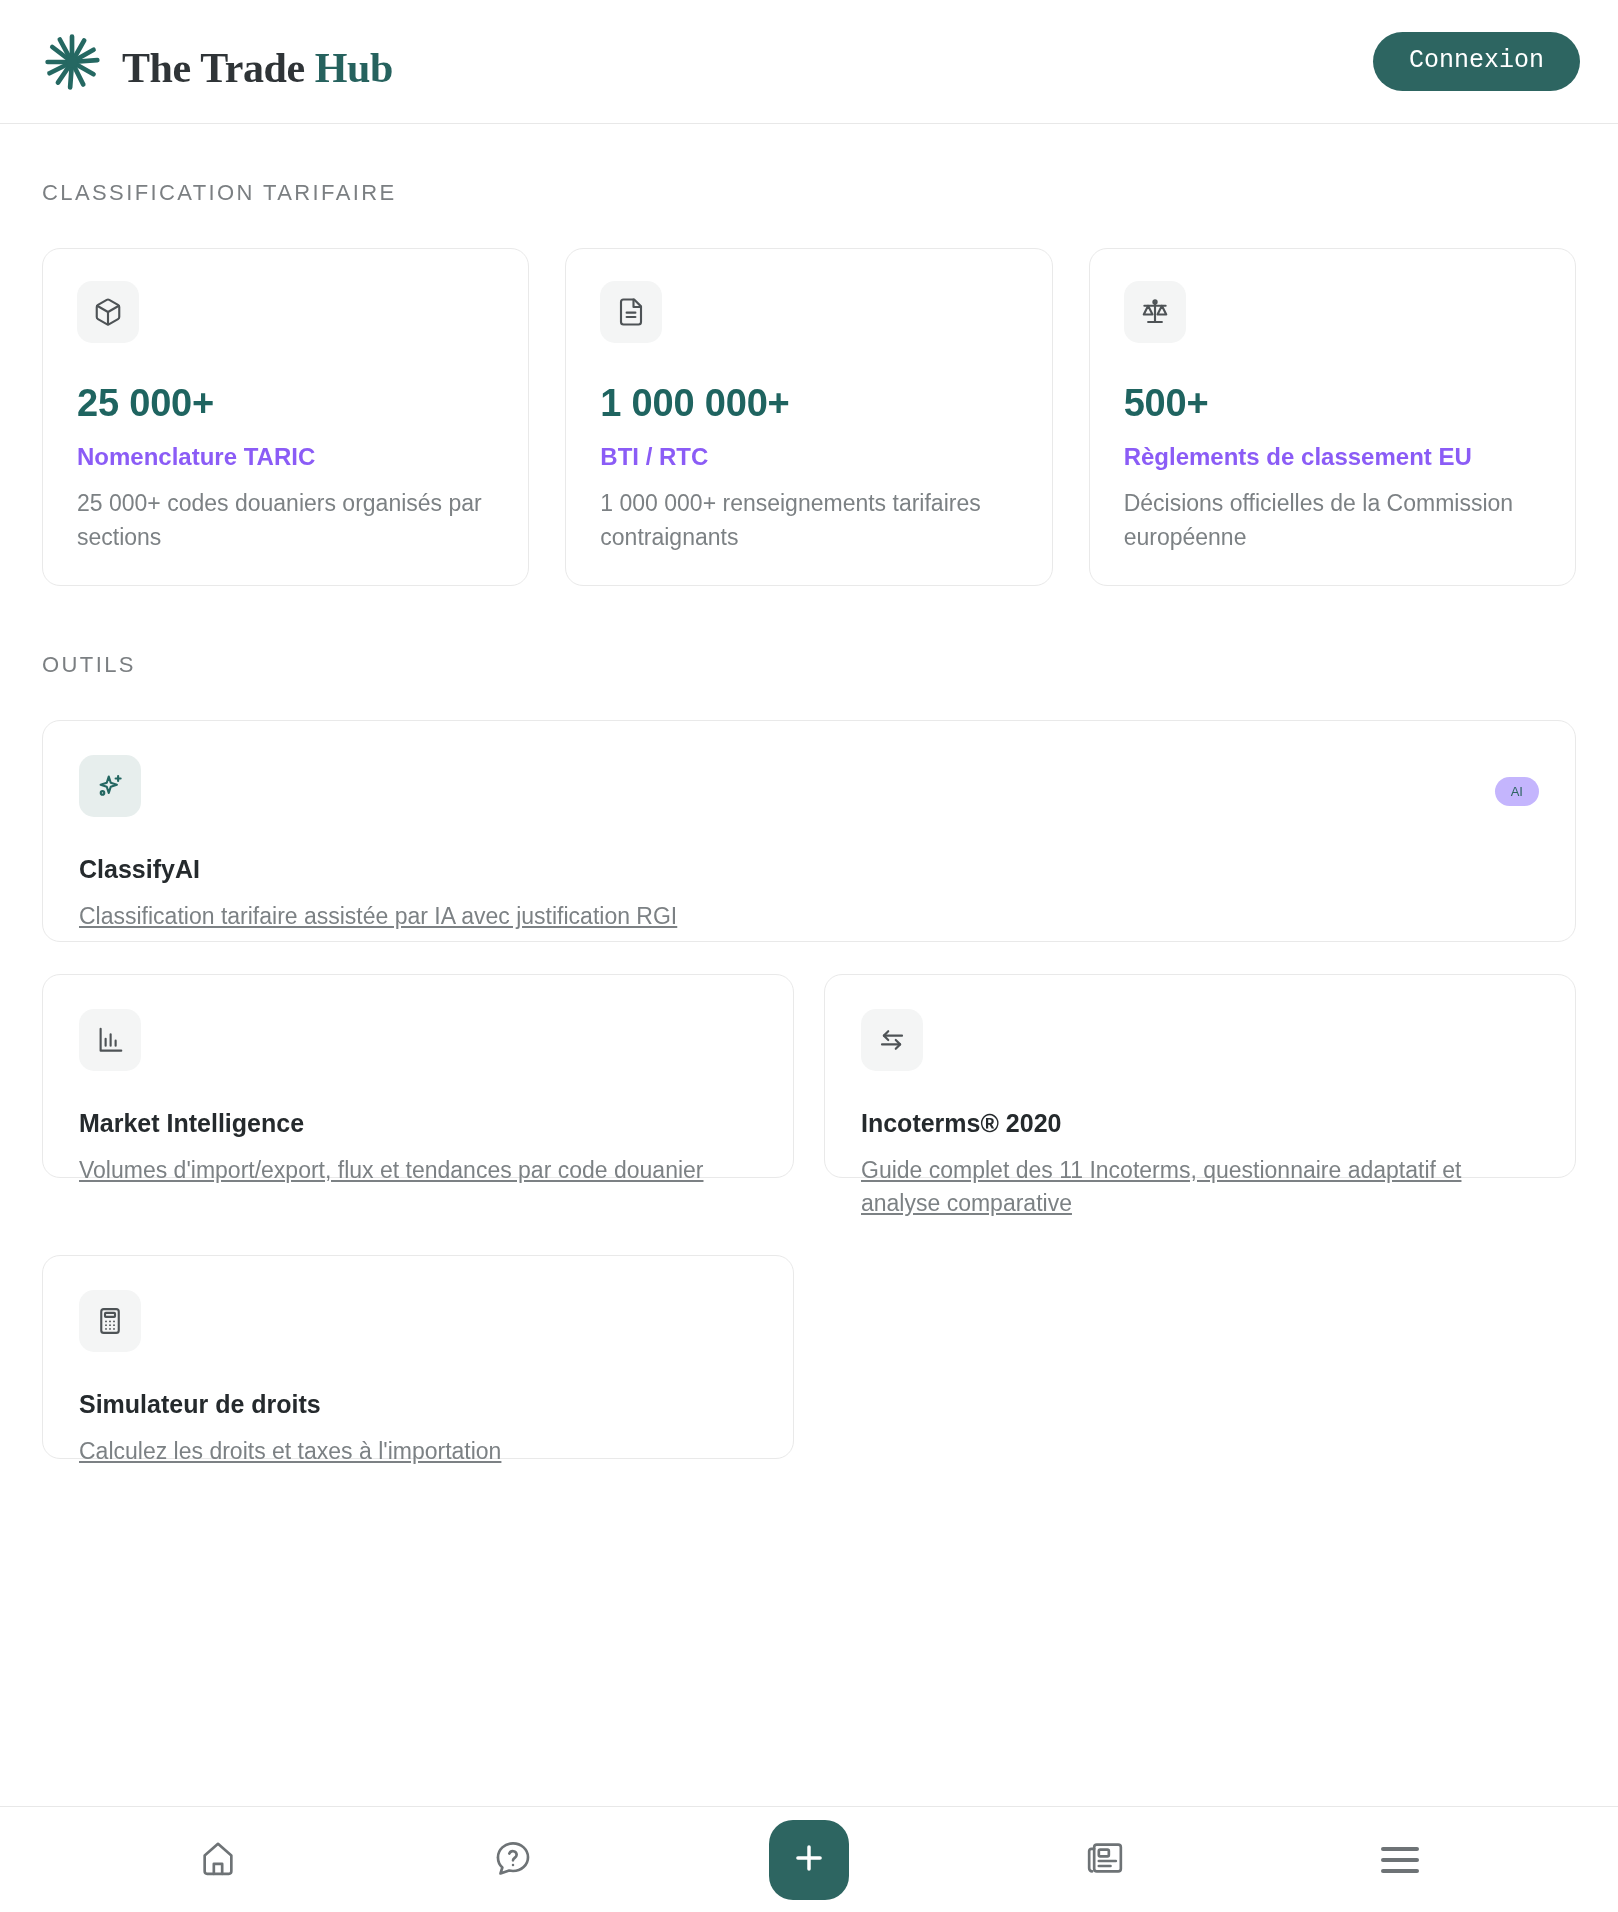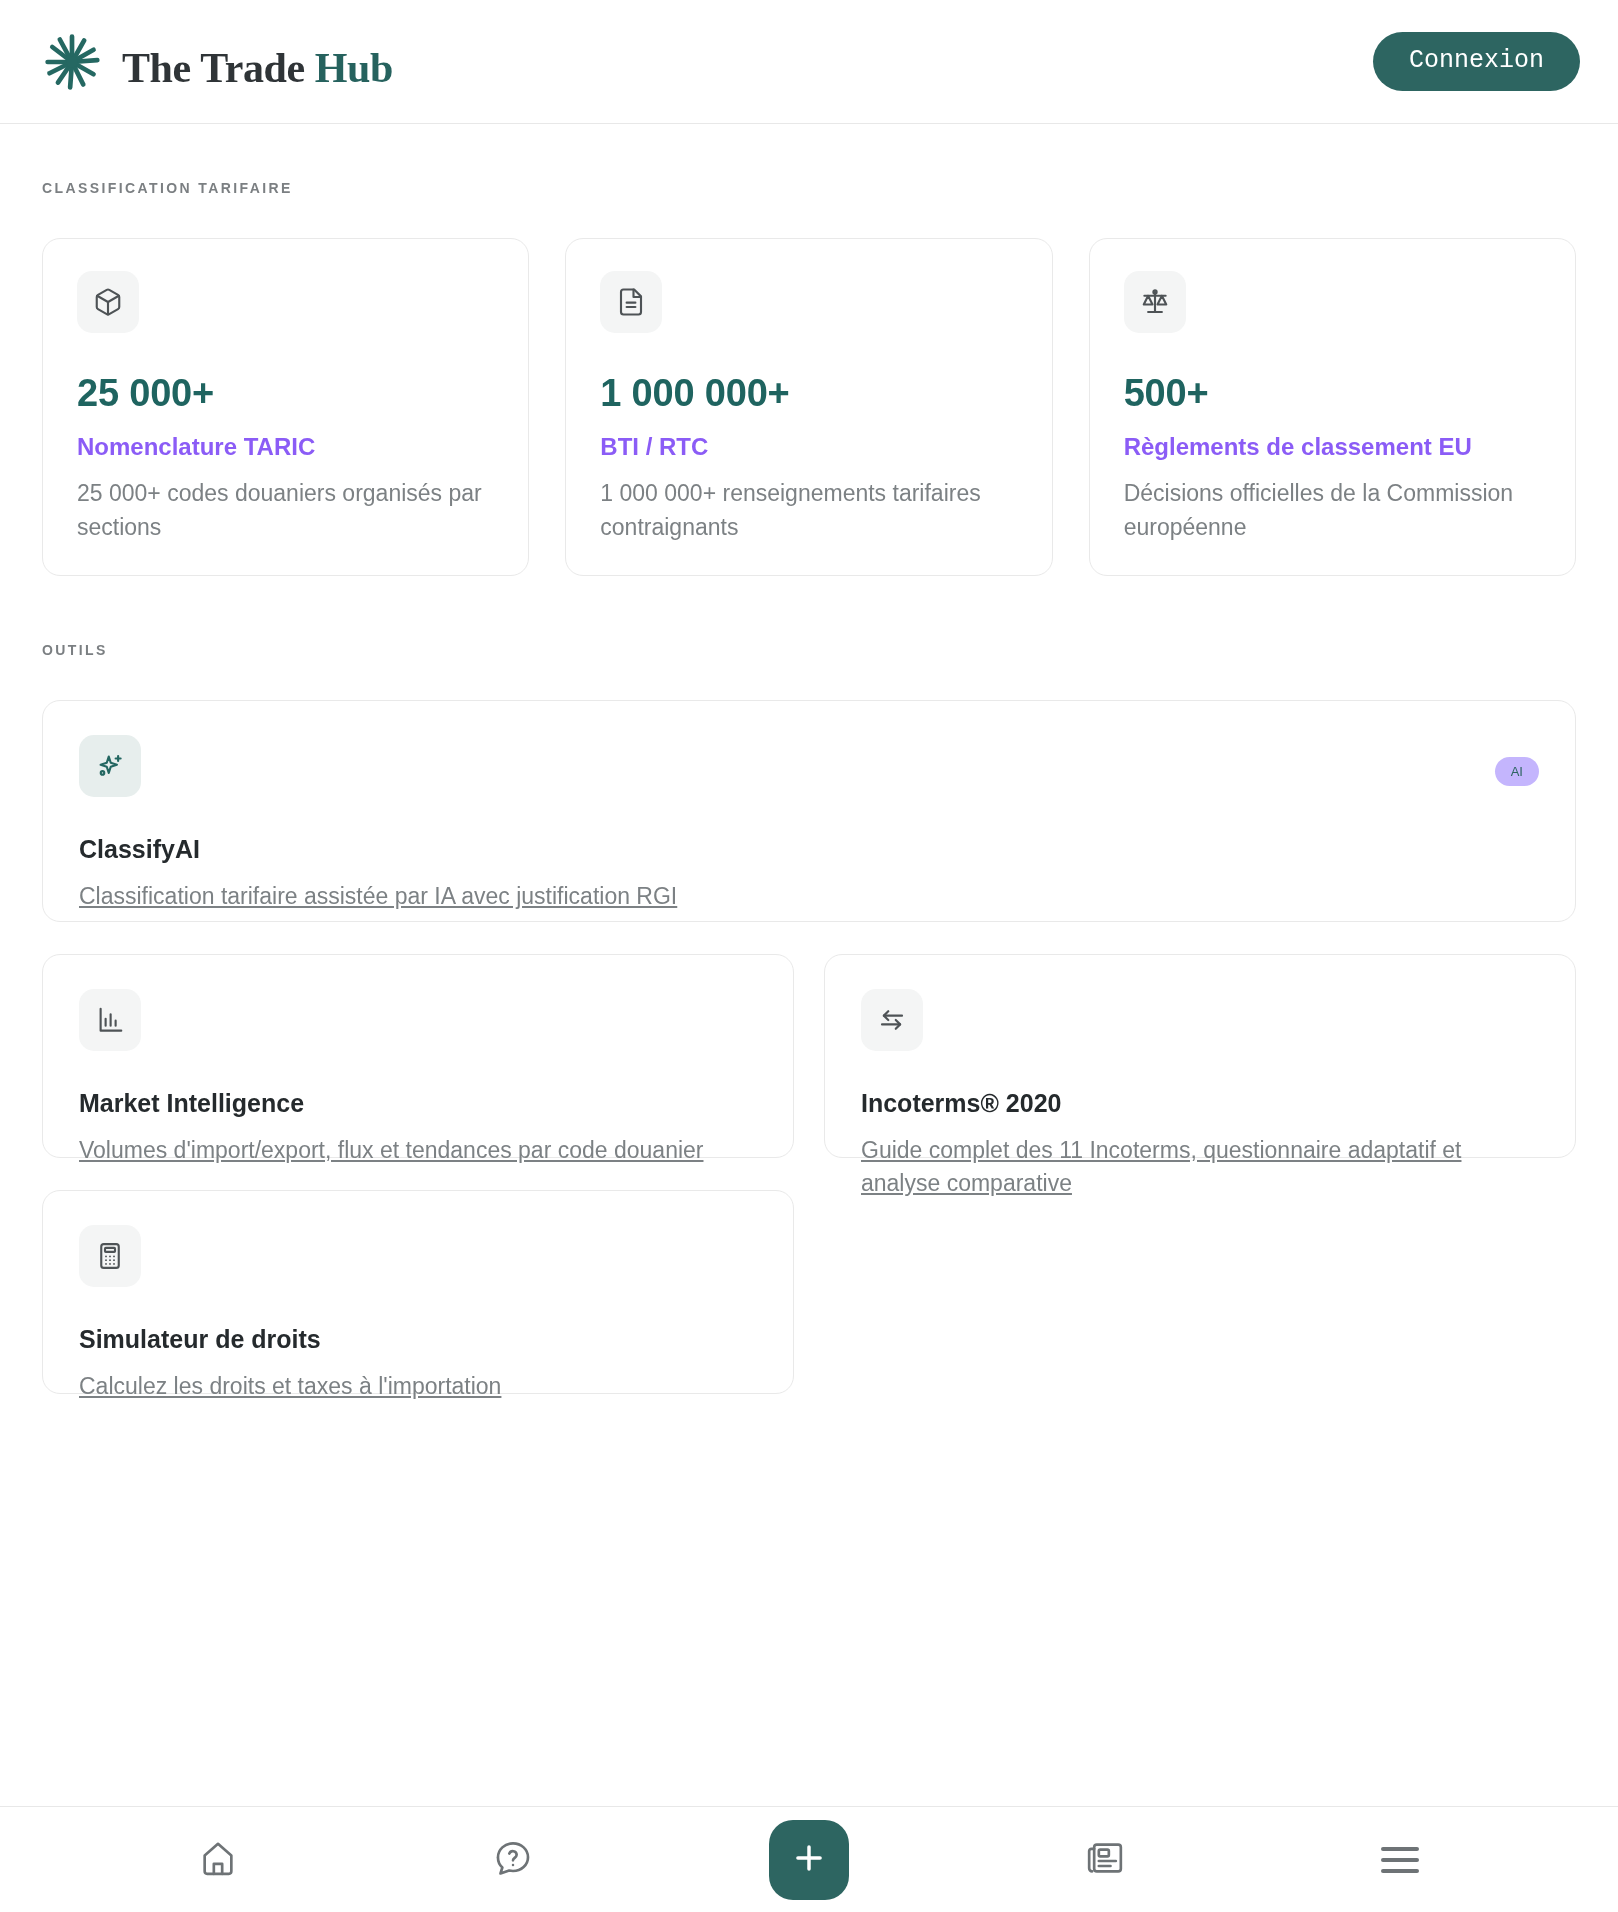--- a/index.html
+++ b/index.html
@@ -59,25 +59,25 @@
     white-space: nowrap;
   }
 
   
   .main {
     flex: 1 1 auto;
     padding: 0 42px;
     overflow: hidden;
   }
   .section-label {
-    font-size: 14px;
+    font-size: 22px;
     letter-spacing: 2.4px;
     color: #7b7f82;
     text-transform: uppercase;
-    font-weight: 700;
+    font-weight: 400;
   }
   .sec-classification { padding-top: 56px; }
   .sec-tools { padding-top: 66px; }
 
   
   .stat-row {
     display: flex;
     gap: 36px;
     margin-top: 42px;
   }
@@ -135,21 +135,21 @@
   .tool-row {
     display: flex;
     gap: 30px;
     margin-top: 32px;
   }
   .tool-card.half {
     flex: 1 1 0;
     min-width: 0;
     height: 204px;
   }
-  .tool-card.half.solo { flex: 0 0 calc(50% - 15px); }
+  .tool-card.half.solo { flex: 0 0 calc(50% - 15px); margin-top: 45px; }
   .tool-title {
     margin-top: 36px;
     font-size: 25px;
     font-weight: 700;
     color: #252a2d;
     line-height: 1.3;
   }
   .tool-desc {
     margin-top: 14px;
     font-size: 23px;

